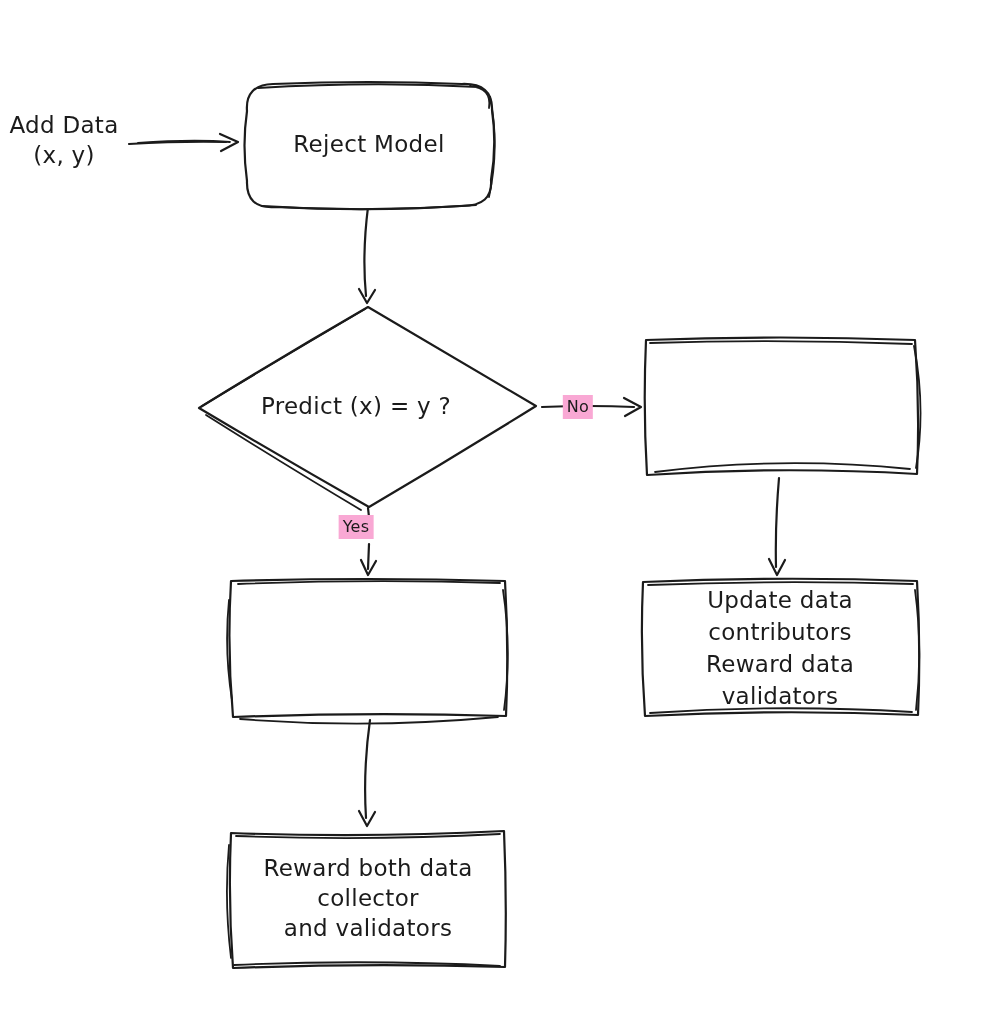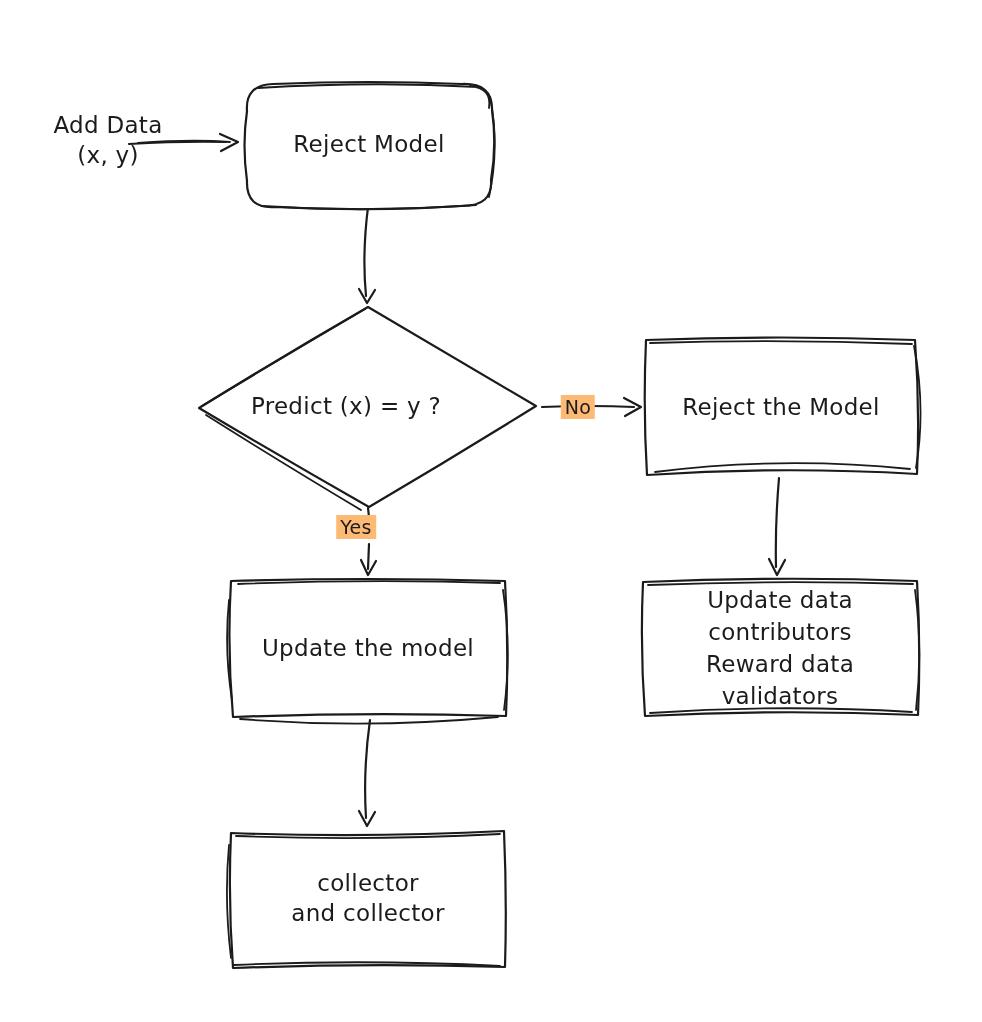--- a/index.html
+++ b/index.html
@@ -40,23 +40,23 @@
     position: absolute;
     transform: translate(-50%, -50%);
     text-align: center;
     font-size: 23px;
     line-height: 32px;
     letter-spacing: 0.3px;
     white-space: nowrap;
     color: #1b1b1b;
   }
   .lbl.small {
-    font-size: 19px;
+    font-size: 16px;
     line-height: 24px;
-    background: #fdba74;
+    background: #f9a8d4;
     padding: 0 4px;
   }
   .lbl.tight {
     line-height: 30px;
   }
 </style>
 </head>
 <body>
 
 <div class="canvas">
@@ -119,42 +119,41 @@
       <path class="fill" d="M 231 581 Q 368 577 505 581 Q 509 649 506 716 Q 368 712 233 717 Q 227 649 231 581 Z"></path>
       <path class="thin" d="M 238 584 Q 368 579 500 583 M 503 590 Q 512 650 504 710 M 240 719 Q 368 729 498 717 M 229 600 Q 224 650 232 700"></path>
     </g>
 
     <g>
       <path class="fill" d="M 231 833 Q 368 838 504 831 Q 507 900 505 967 Q 368 963 233 968 Q 228 900 231 833 Z"></path>
       <path class="thin" d="M 236 836 Q 368 841 500 834 M 234 965 Q 368 959 500 966 M 229 845 Q 224 900 231 958"></path>
     </g>
   </svg>
 
-  <div class="lbl tight" style="left:64px; top:140px;margin-left:44px;">
+  <div class="lbl tight" style="left:64px; top:140px;">
     <div>Add Data</div>
     <div>(x, y)</div>
   </div>
 
   <div class="lbl" style="left:369px; top:144px;">Reject Model</div>
 
-  <div class="lbl" style="left:346px; top:406px;">Predict (x) = y ?</div>
+  <div class="lbl" style="left:356px; top:406px;">Predict (x) = y ?</div>
 
   <div class="lbl small" style="left:578px; top:407px;">No</div>
 
   <div class="lbl small" style="left:356px; top:527px;">Yes</div>
 
-  <div class="lbl" style="left:781px; top:407px;">Reject the Model</div>
 
   <div class="lbl" style="left:780px; top:648px;">
     <div>Update data</div>
     <div>contributors</div>
     <div>Reward data</div>
     <div>validators</div>
   </div>
 
-  <div class="lbl" style="left:368px; top:648px;">Update the model</div>
 
   <div class="lbl tight" style="left:368px; top:898px;">
+    <div>Reward both data</div>
     <div>collector</div>
-    <div>and collector</div>
+    <div>and validators</div>
   </div>
 
 </div>
 
 </body></html>

